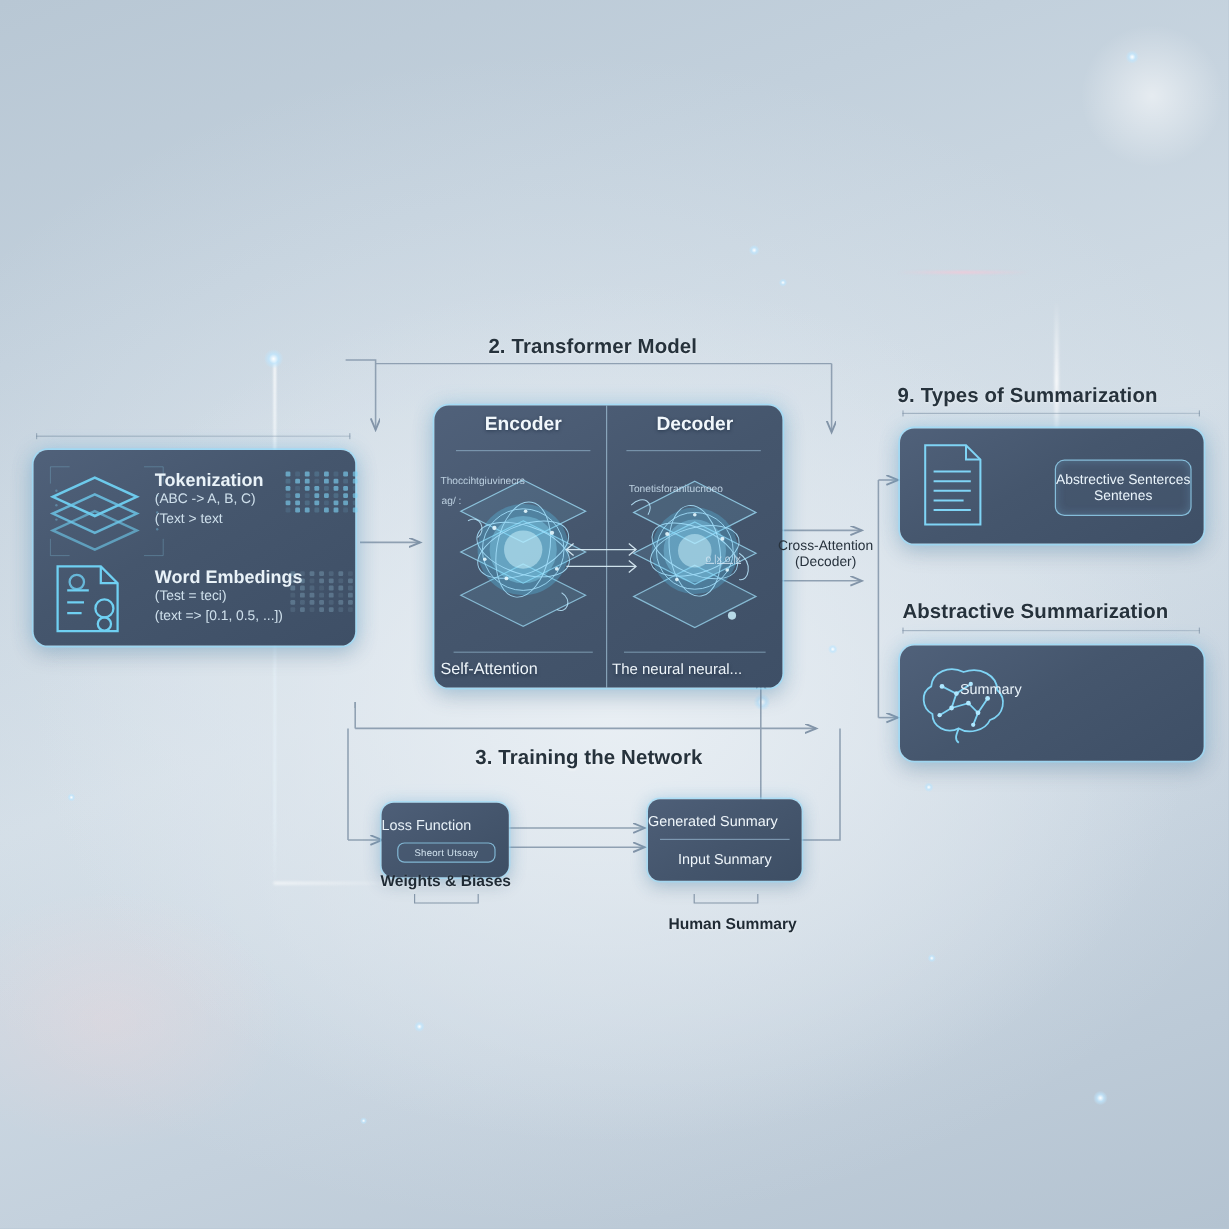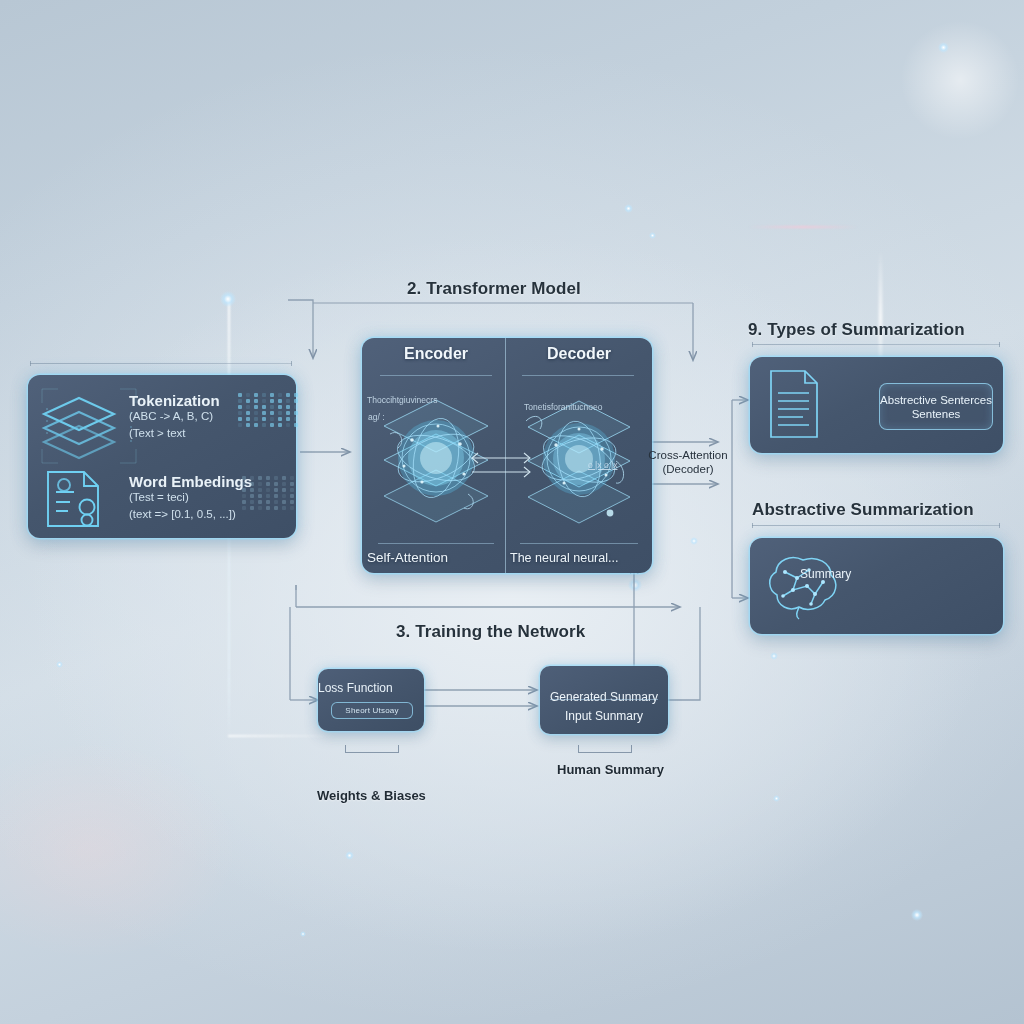--- a/index.html
+++ b/index.html
@@ -395,26 +395,26 @@
     <div>(Decoder)</div>
   </div>
 
   <div class="sec-title" style="left:396px;top:622px;font-size:17px;">3. Training the Network</div>
 
   <div class="card-plain" style="left:318px;top:669px;width:106px;height:62px;"></div>
   <div class="lf-title" style="left:318px;top:681px;width:106px;">Loss Function</div>
   <div class="lf-pill" style="left:331px;top:702px;width:80px;height:15px;">Sheort Utsoay</div>
 
   <div class="card-plain" style="left:540px;top:666px;width:128px;height:68px;"></div>
-  <div class="gs-line" style="left:540px;top:677px;width:128px;margin-top:13px;">Generated Sunmary</div>
+  <div class="gs-line" style="left:540px;top:677px;width:106px;">Generated Sunmary</div>
   <div class="gs-sep" style="left:550px;top:699px;width:108px;"></div>
   <div class="gs-line" style="left:540px;top:709px;width:128px;">Input Sunmary</div>
 
   <div class="brace" style="left:345px;top:745px;width:52px;"></div>
-  <div class="cap" style="left:317px;top:788px;">Weights &amp; Biases</div>
+  <div class="cap" style="left:317px;top:726px;">Weights &amp; Biases</div>
   <div class="brace" style="left:578px;top:745px;width:52px;"></div>
   <div class="cap" style="left:557px;top:762px;">Human Summary</div>
 
   <div class="sec-title" style="left:748px;top:320px;font-size:17px;">9. Types of Summarization</div>
   <div class="sec-rule" style="left:752px;top:344px;width:248px;"></div>
 
   <div class="card" style="left:750px;top:357px;width:253px;height:96px;"></div>
   <div class="ico" style="left:767px;top:368px;">
     <svg width="54" height="72" viewBox="0 0 54 72">
       <g fill="none" stroke="#7fd4f5" stroke-width="1.7">

